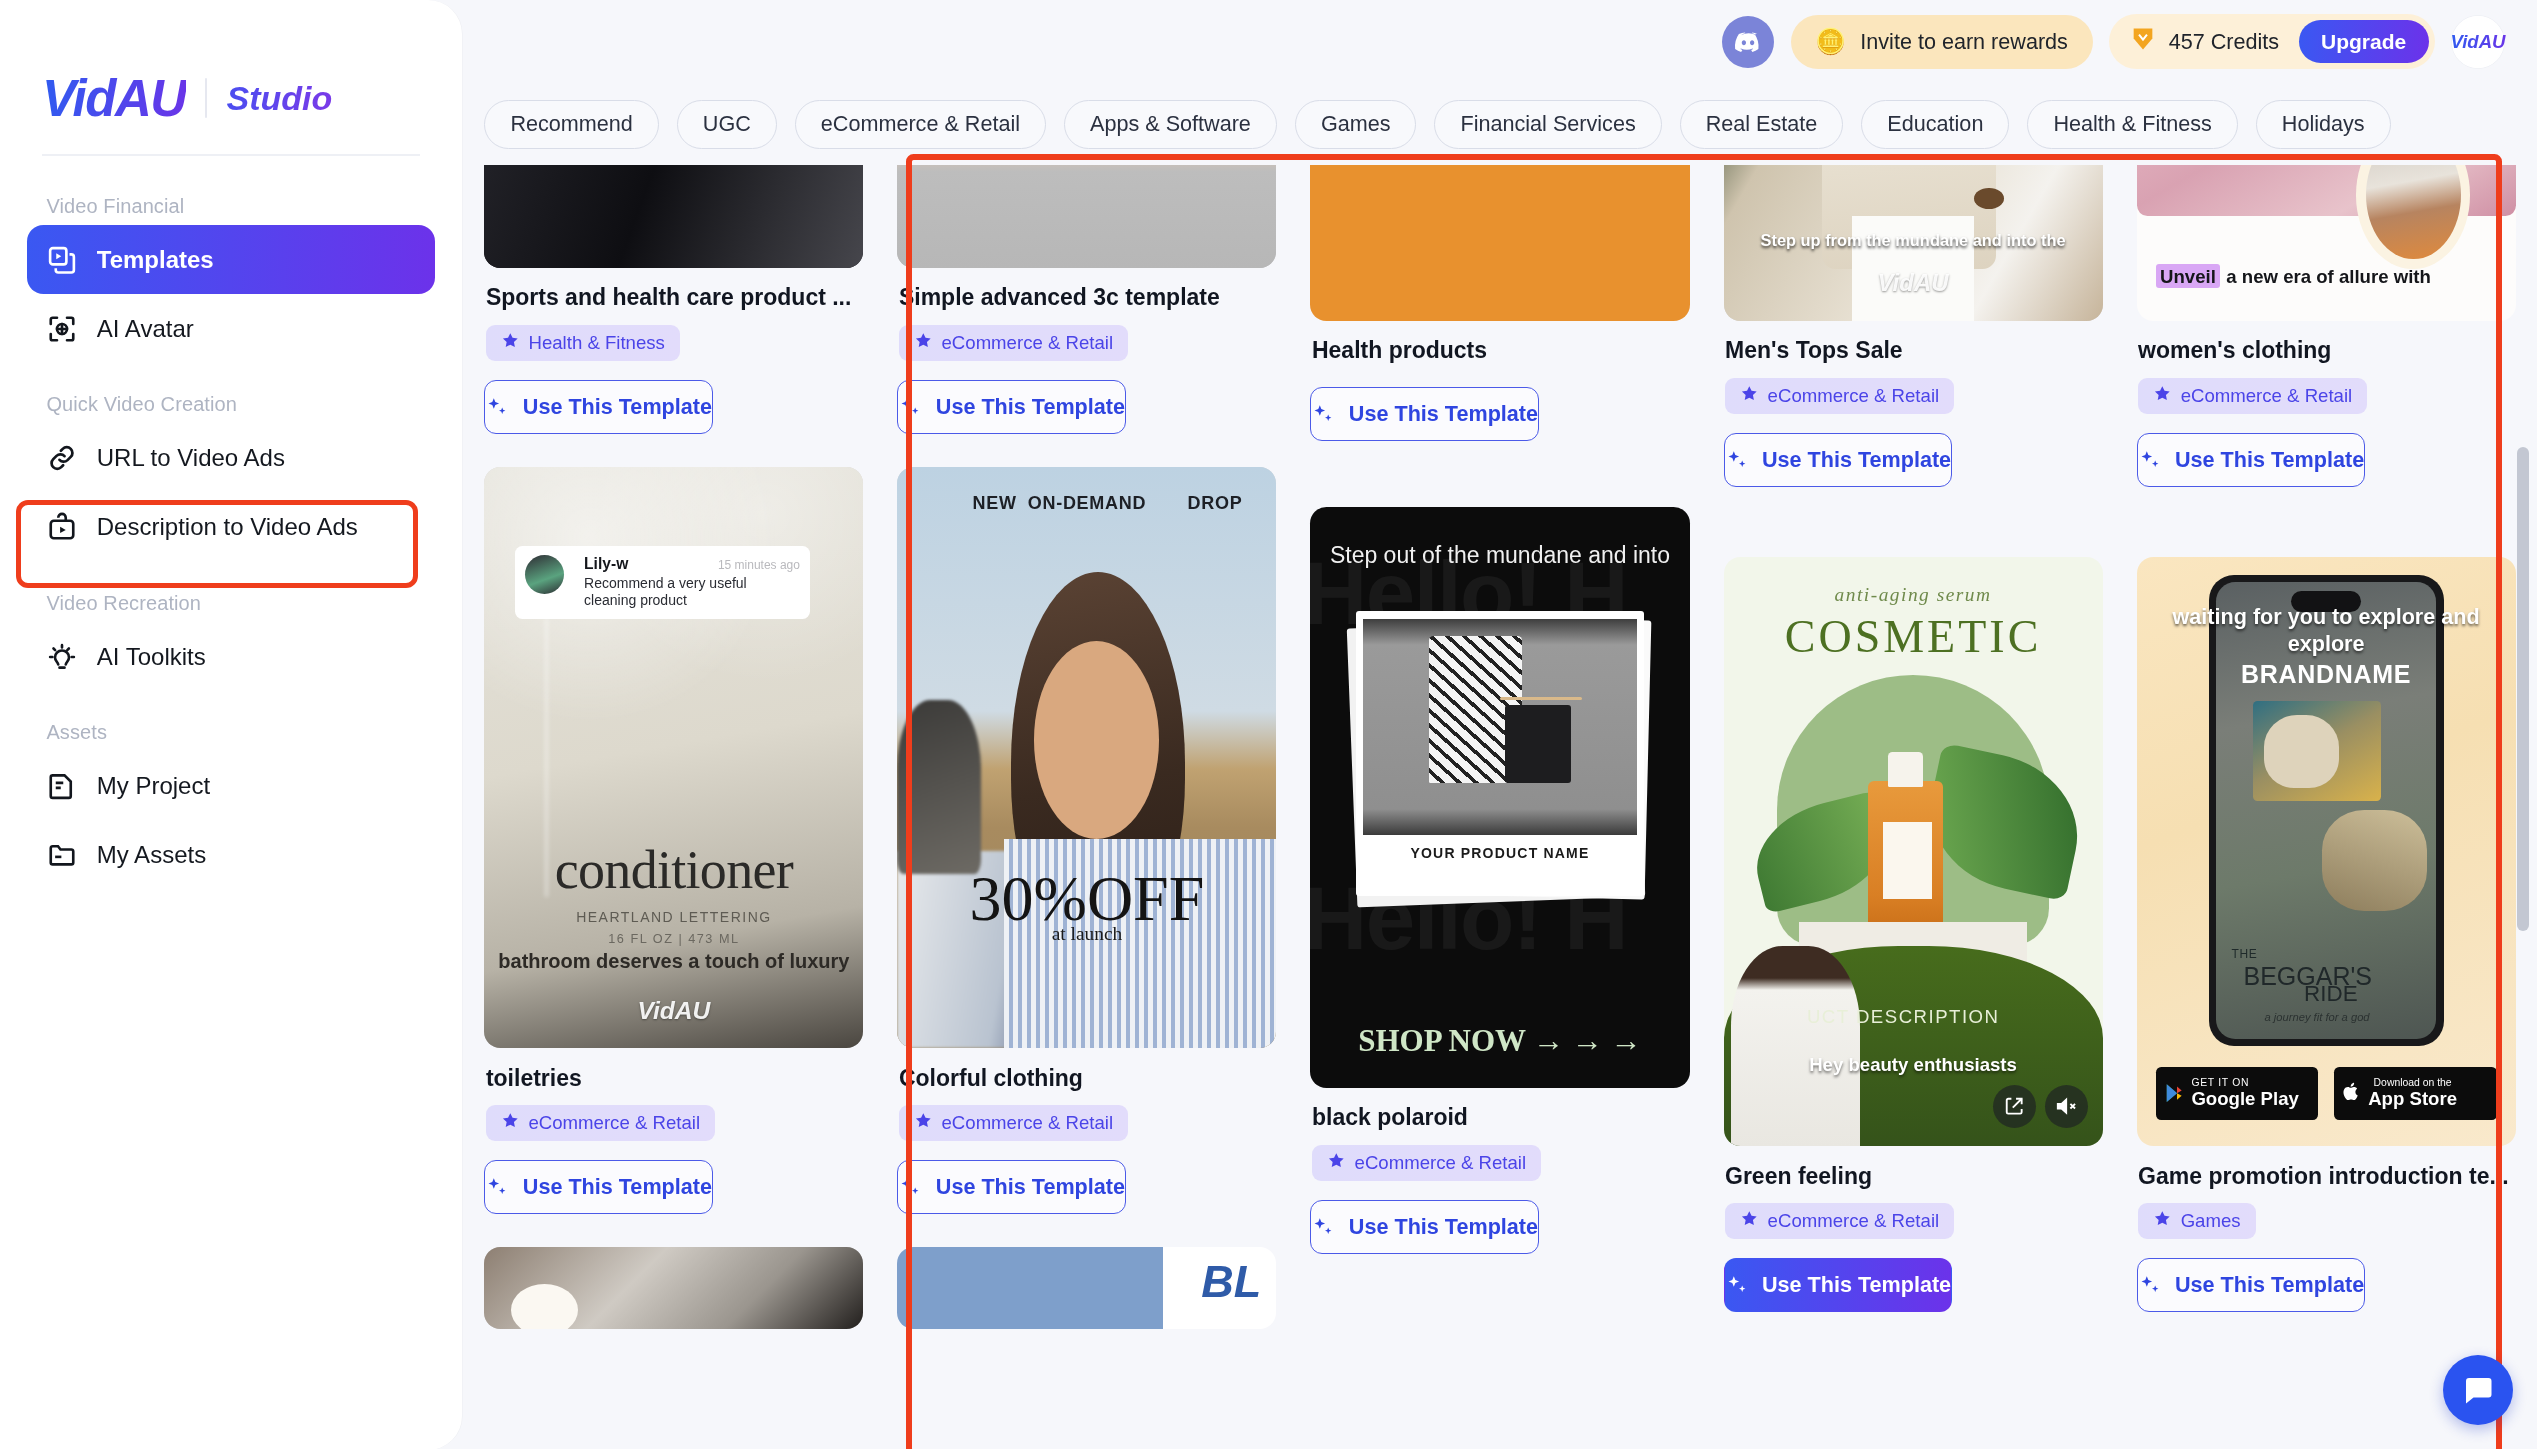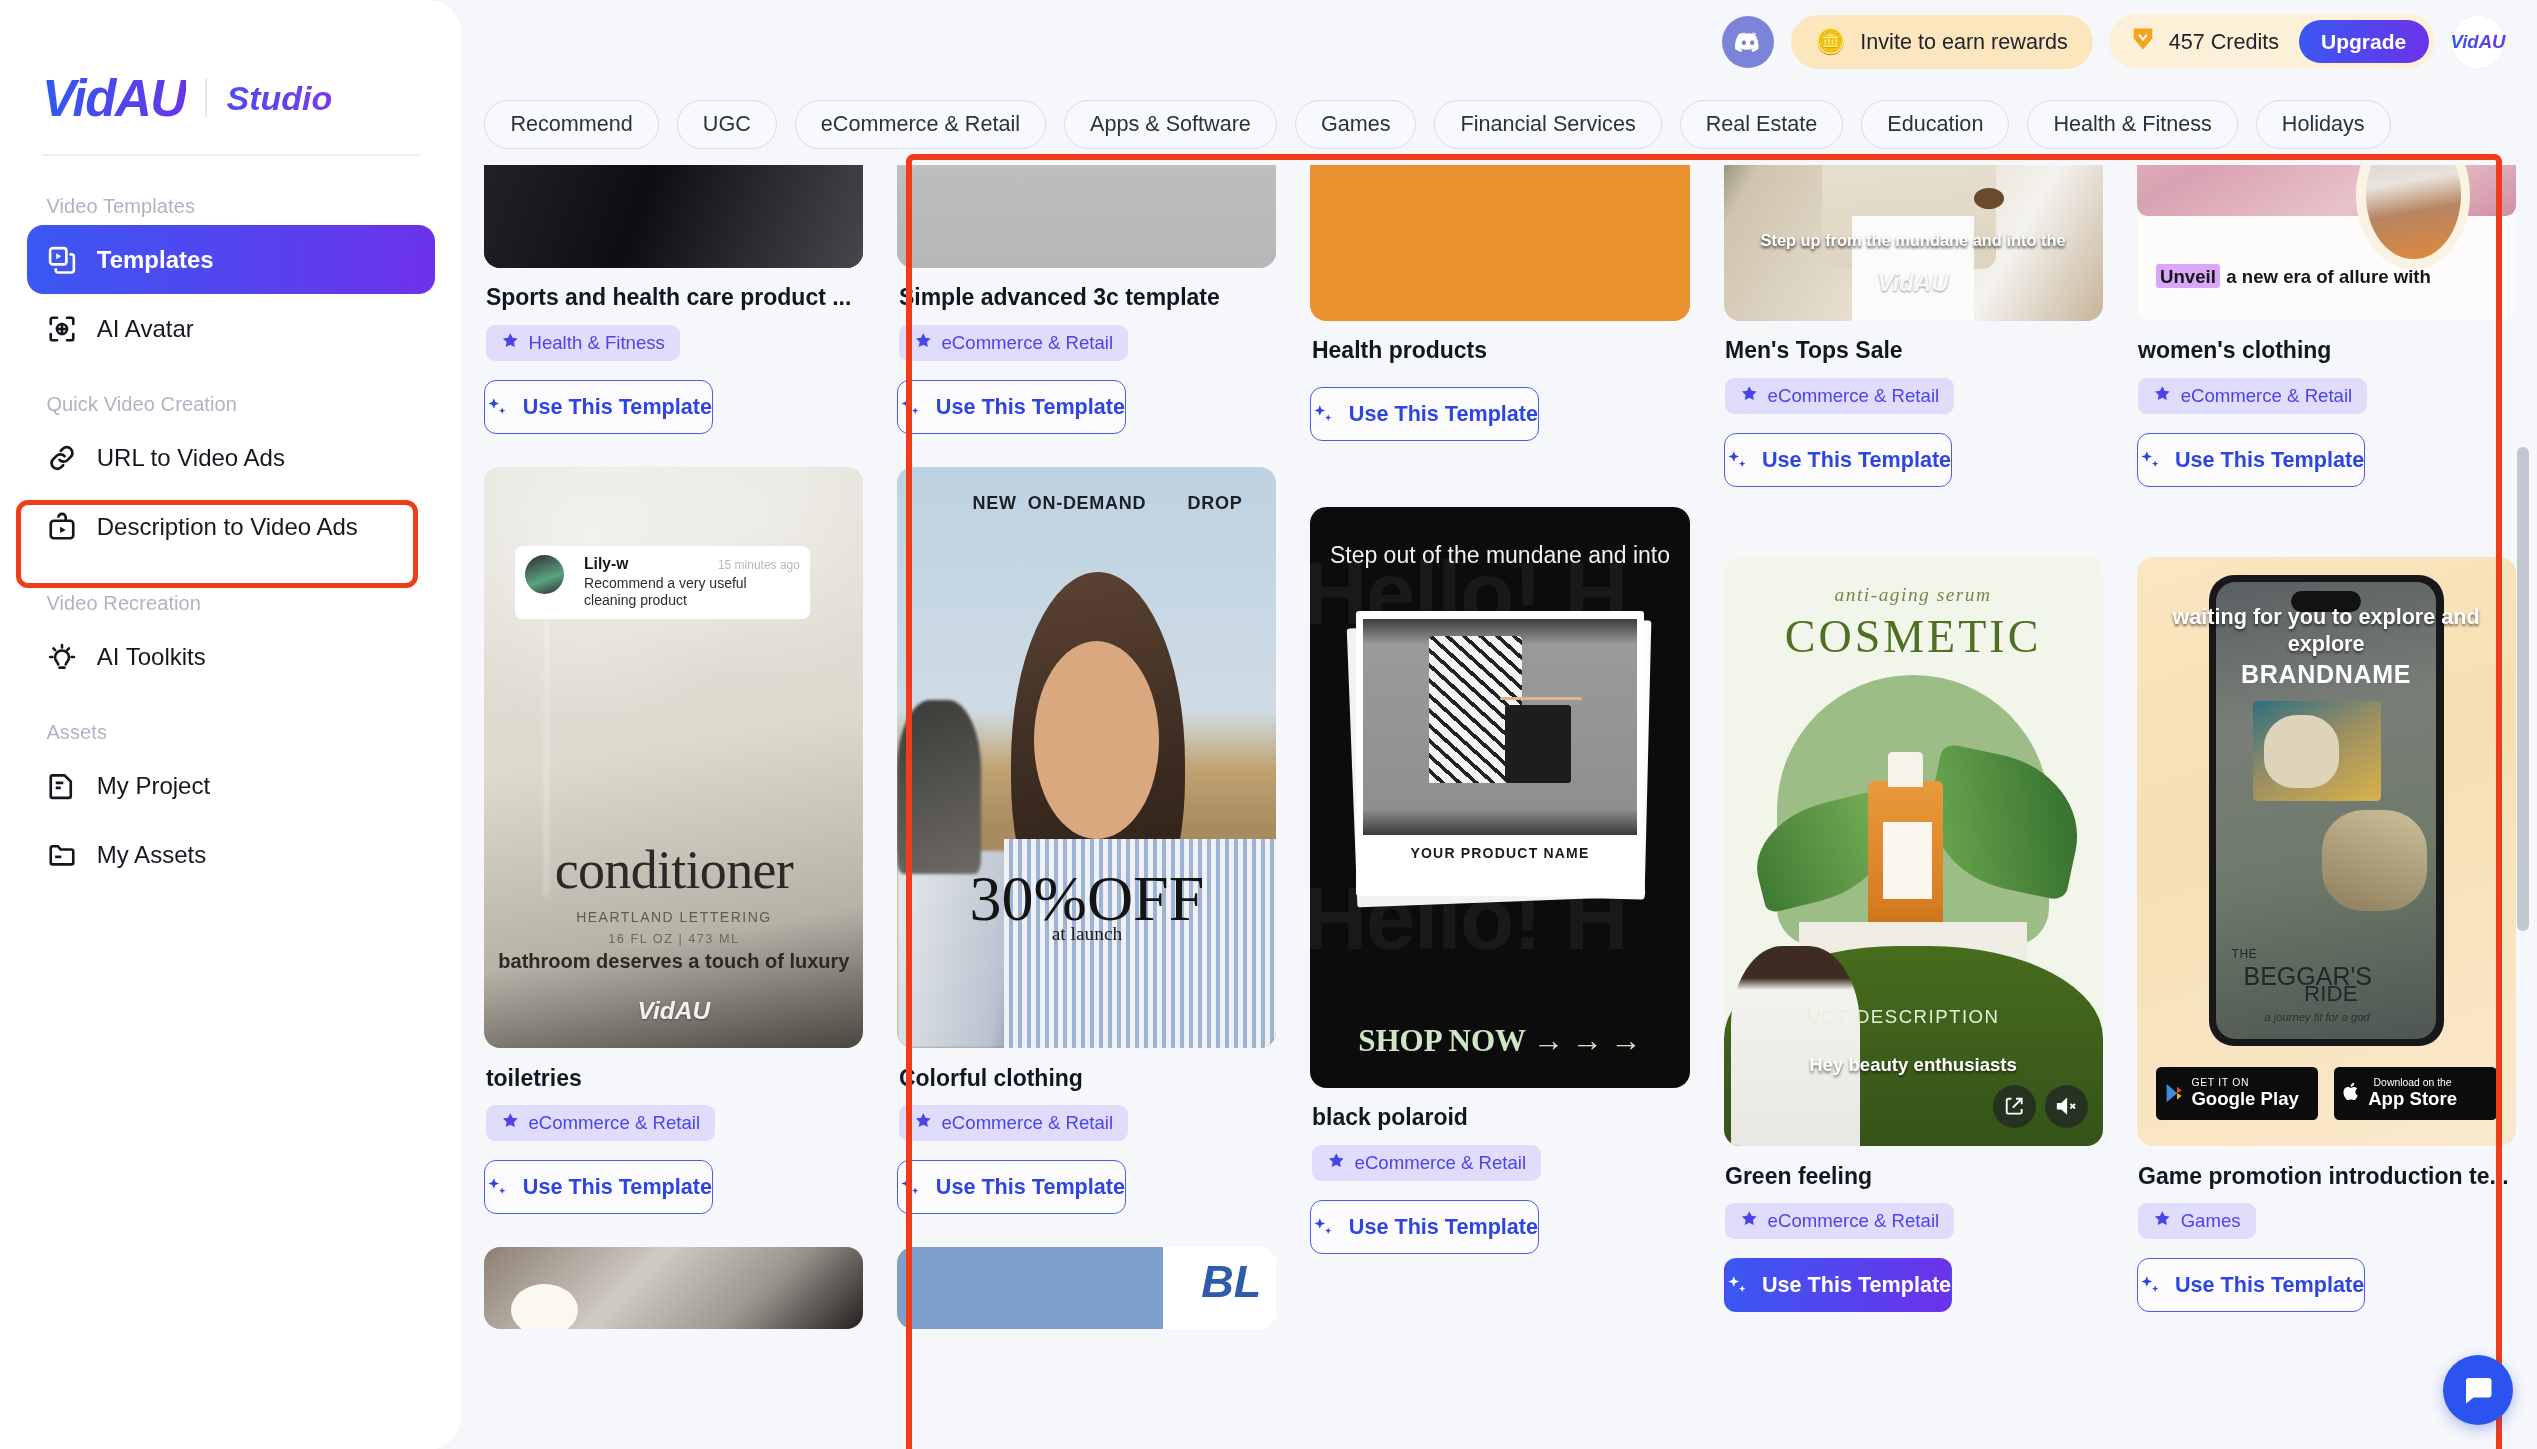--- a/index.html
+++ b/index.html
@@ -188,21 +188,21 @@
       <div class="brand-studio">Studio</div>
     </div>
     <div class="side-rule"></div>
 
     <div class="nav-wrap">
       <div class="anno-templates"></div>
 
       <nav class="nav">
 
 
-        <div class="nav-group first">Video Templates</div>
+        <div class="nav-group first">Video Financial</div>
 
         <div class="nav-item active">
           <span class="ico">
             <svg viewBox="0 0 24 24" fill="none" stroke="#ffffff" stroke-width="2.1">
               <rect x="2.5" y="2.5" width="13" height="13" rx="2.2"></rect>
               <path d="M18 7.5h1.5A2 2 0 0 1 21.5 9.5V20a2 2 0 0 1-2 2H9a2 2 0 0 1-2-2v-1.5"></path>
               <path d="M7.4 6.6l4 2.4-4 2.4z" fill="#ffffff" stroke="none"></path>
             </svg>
           </span>
           <span>Templates</span>

